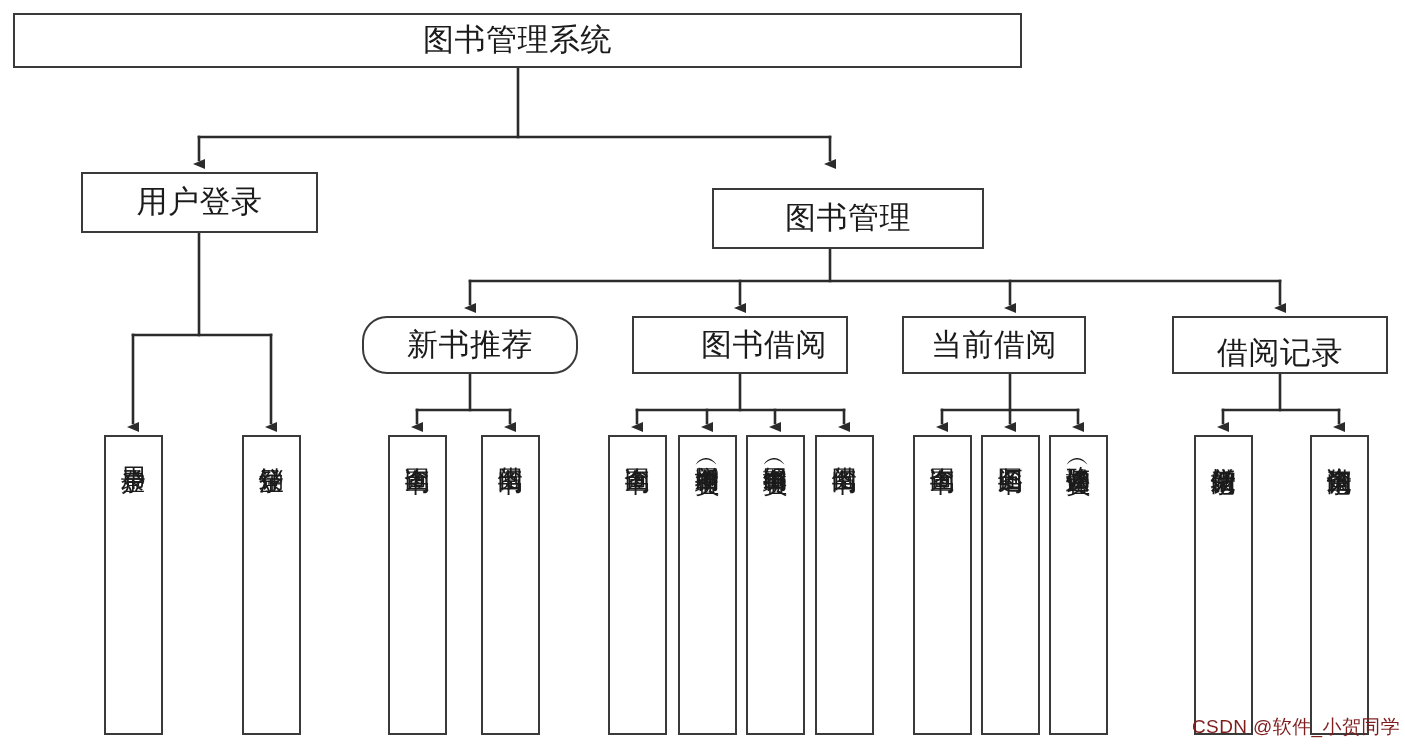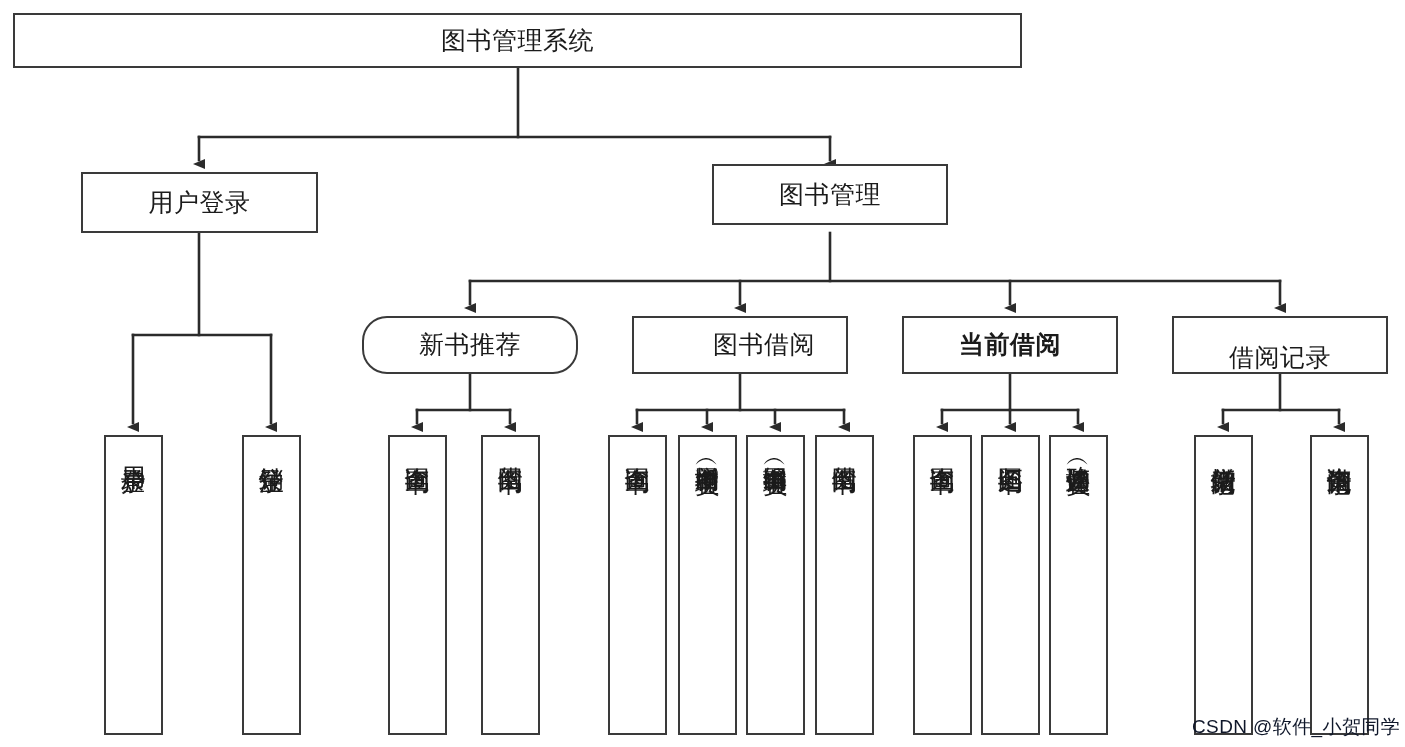--- a/index.html
+++ b/index.html
@@ -35,42 +35,42 @@
     justify-content: center;
     color: #1b1b1b;
   }
   .node .label {
     display: block;
     text-align: center;
     line-height: 1.18;
     letter-spacing: 0.5px;
   }
   .node.horiz .label {
-    font-size: 25px;
+    font-size: 31px;
     white-space: nowrap;
   }
   .node.vert {
     align-items: flex-start;
     padding-top: 10px;
   }
   .node.vert .label {
     writing-mode: vertical-rl;
     text-orientation: upright;
     font-size: 25px;
     line-height: 1.05;
     letter-spacing: 1px;
     white-space: nowrap;
   }
   .node.vert.tall .label {
     font-size: 24px;
   }
   .watermark {
     position: absolute;
     font-size: 19px;
-    color: #0f172a;
+    color: #7f1d1d;
     white-space: nowrap;
     letter-spacing: 0.4px;
   }
 </style>
 </head>
 <body>
 
 <div id="canvas">
 
   <svg class="wires" viewBox="0 0 1405 747">
@@ -125,31 +125,31 @@
     </g>
   </svg>
 
   <div class="node horiz" style="left:13px; top:13px; width:1009px; height:55px;">
     <span class="label">图书管理系统</span>
   </div>
 
   <div class="node horiz" style="left:81px; top:172px; width:237px; height:61px;">
     <span class="label">用户登录</span>
   </div>
-  <div class="node horiz" style="left:712px; top:164px; width:236px; height:61px;">
+  <div class="node horiz" style="left:712px; top:188px; width:272px; height:61px;">
     <span class="label">图书管理</span>
   </div>
 
   <div class="node horiz" style="left:362px; top:316px; width:216px; height:58px;border-radius:25px;">
     <span class="label">新书推荐</span>
   </div>
   <div class="node horiz" style="left:632px; top:316px; width:216px; height:58px;padding-left:48px;">
     <span class="label">图书借阅</span>
   </div>
-  <div class="node horiz" style="left:902px; top:316px; width:216px; height:58px;font-weight:bold;">
+  <div class="node horiz" style="left:902px; top:316px; width:184px; height:58px;">
     <span class="label">当前借阅</span>
   </div>
   <div class="node horiz" style="left:1172px; top:316px; width:216px; height:58px;align-items:flex-end;">
     <span class="label">借阅记录</span>
   </div>
 
   <div class="node vert" style="left:104px; top:435px; width:59px; height:300px;">
     <span class="label">用户登录</span>
   </div>
   <div class="node vert" style="left:242px; top:435px; width:59px; height:300px;">

